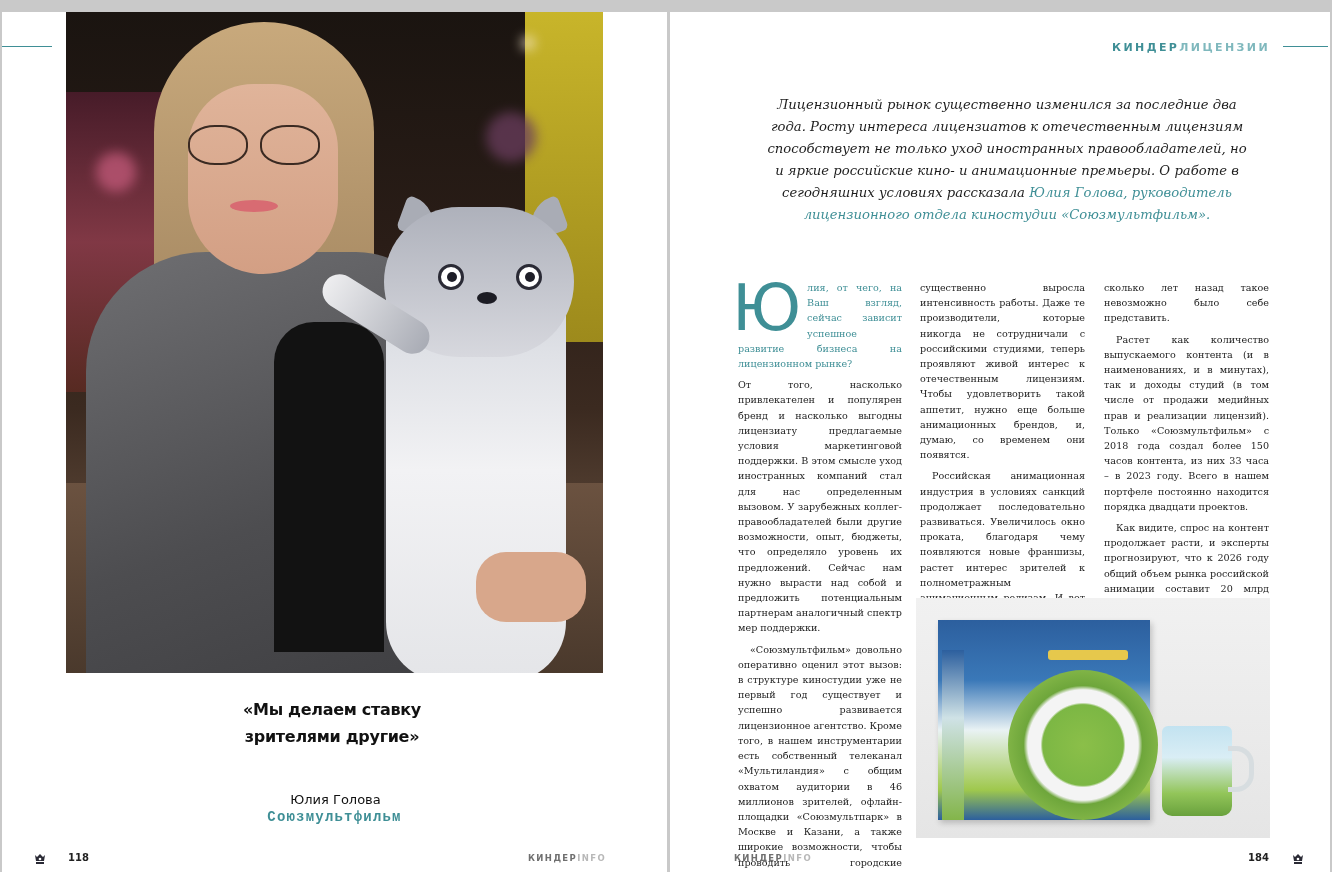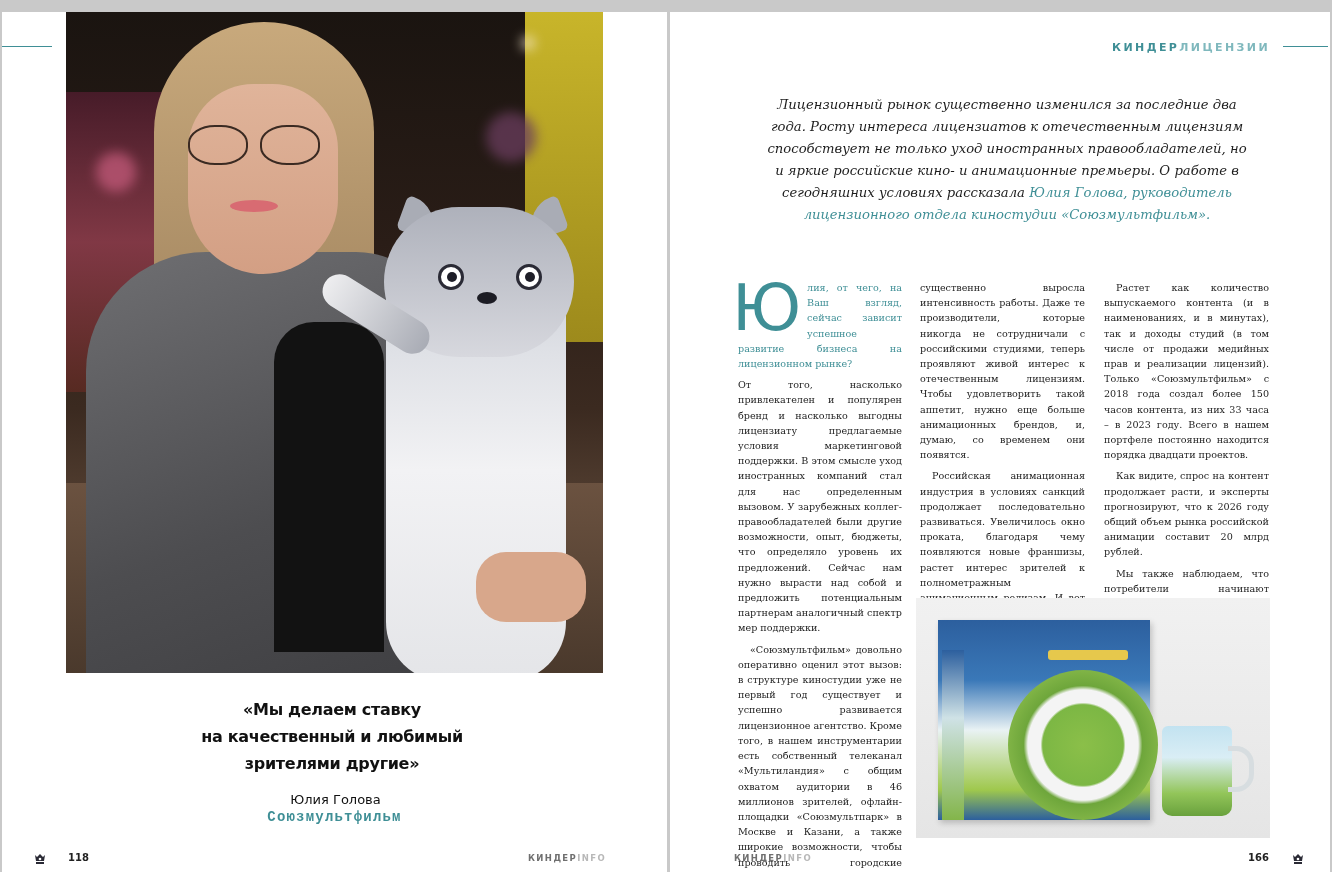--- a/index.html
+++ b/index.html
@@ -112,21 +112,20 @@
     <div class="cat-head"></div>
     <div class="cat-eye" style="left:372px"></div>
     <div class="cat-eye" style="left:450px"></div>
     <div class="cat-nose"></div>
     <div class="cat-arm"></div>
     <div class="hand"></div>
   </div>
 
   <h1 class="headline">
     <div>«Мы делаем ставку</div>
-    <div>на качественный и любимый</div>
     <div>зрителями другие»</div>
   </h1>
   <div class="author-name">Юлия Голова</div>
   <div class="author-org">Союзмультфильм</div>
 
   <div class="folio-icon" style="left:32px;top:841px;">
     <svg viewBox="0 0 12 12">
         <path d="M1 2 L3 4 L6 1 L9 4 L11 2 L10 8 L2 8 Z" fill="#2a2a35"></path>
         <rect x="2" y="9" width="8" height="2" fill="#2a2a35"></rect>
         <circle cx="6" cy="6" r="1.3" fill="#fff"></circle>
@@ -151,37 +150,38 @@
     <p class="indent">«Союзмультфильм» довольно оперативно оценил этот вызов: в структуре киностудии уже не первый год существует и успешно развивается лицензионное агентство. Кроме того, в нашем инструментарии есть собственный телеканал «Мультиландия» с общим охватом аудитории в 46 миллионов зрителей, офлайн-площадки «Союзмультпарк» в Москве и Казани, а также широкие возможности, чтобы проводить городские праздники и другие значимые мероприятия, сотрудничать с крупными фестивалями и форумами.</p>
 
   </div>
 
   <div class="col col-2">
     <p>существенно выросла интенсивность работы. Даже те производители, которые никогда не сотрудничали с российскими студиями, теперь проявляют живой интерес к отечественным лицензиям. Чтобы удовлетворить такой аппетит, нужно еще больше анимационных брендов, и, думаю, со временем они появятся.</p>
     <p class="indent">Российская анимационная индустрия в условиях санкций продолжает последовательно развиваться. Увеличилось окно проката, благодаря чему появляются новые франшизы, растет интерес зрителей к полнометражным анимационным релизам. И вот уже в начале 2024 года был установлен новый рекорд: мультфильм «Три богатыря и Пуп Земли» от студии «Мельница» всего за месяц собрал в российском прокате миллиард рублей! Еще не-</p>
   </div>
 
   <div class="col col-3">
+    <p>сколько лет назад такое невозможно было себе представить.</p>
     <p class="indent">Растет как количество выпускаемого контента (и в наименованиях, и в минутах), так и доходы студий (в том числе от продажи медийных прав и реализации лицензий). Только «Союзмультфильм» с 2018 года создал более 150 часов контента, из них 33 часа – в 2023 году. Всего в нашем портфеле постоянно находится порядка двадцати проектов.</p>
     <p class="indent">Как видите, спрос на контент продолжает расти, и эксперты прогнозируют, что к 2026 году общий объем рынка российской анимации составит 20 млрд рублей.</p>
     <p class="indent">Мы также наблюдаем, что потребители начинают относиться к отечественным товарам с бóльшим доверием и охотно на них переходят. Прошлый год наглядно продемон-</p>
   </div>
 
   <div class="product-photo" title="Набор посуды «Простоквашино»: тарелка в коробке и кружка">
     <div class="box">
       <div class="box-side"></div>
       <div class="box-title"></div>
       <div class="plate"></div>
     </div>
     <div class="mug"></div>
     <div class="mug-handle"></div>
   </div>
 
   <div class="folio-brand" style="left:64px;top:841px;"><span>КИНДЕР</span><span class="light">INFO</span></div>
-  <div class="folio-num" style="left:578px;top:840px;">166</div>
+  <div class="folio-num" style="left:578px;top:840px;">184</div>
   <div class="folio-icon" style="left:622px;top:841px;">
     <svg viewBox="0 0 12 12">
         <path d="M1 2 L3 4 L6 1 L9 4 L11 2 L10 8 L2 8 Z" fill="#2a2a35"></path>
         <rect x="2" y="9" width="8" height="2" fill="#2a2a35"></rect>
         <circle cx="6" cy="6" r="1.3" fill="#fff"></circle>
       </svg>
   </div>
 </div>
 
 </body></html>

